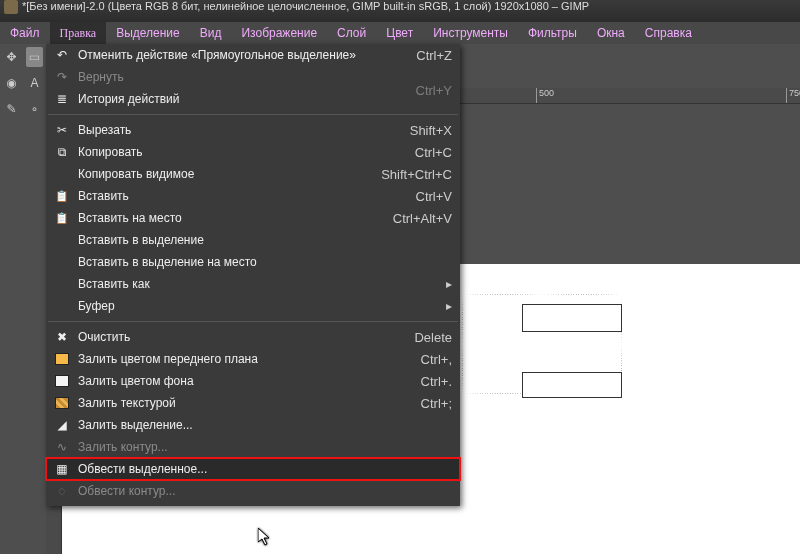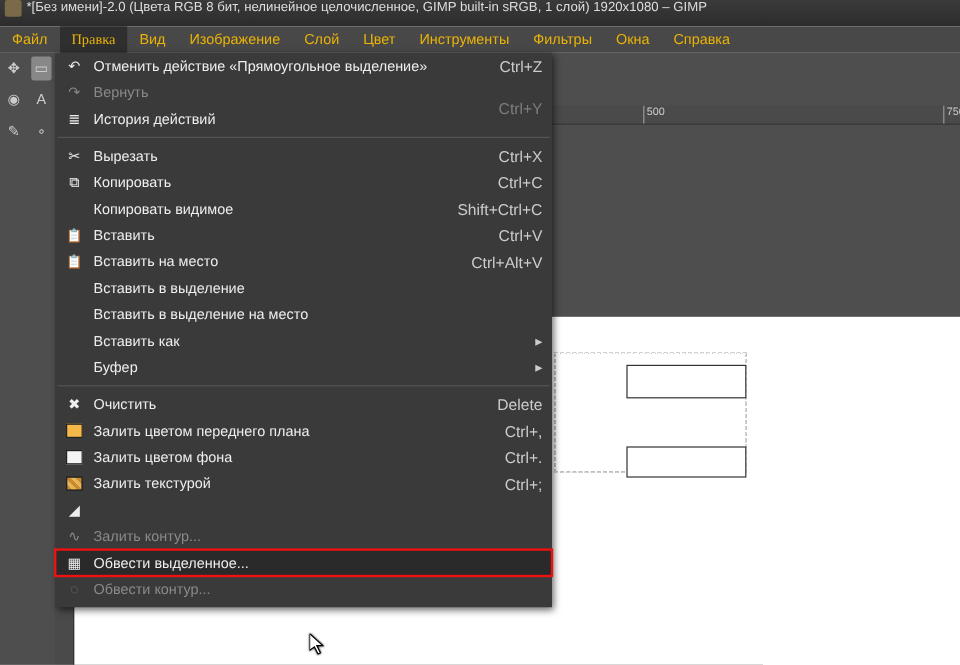--- a/index.html
+++ b/index.html
@@ -1,20 +1,20 @@
 <!DOCTYPE html>
 <html><head>
 <meta charset="utf-8">
 <style>
   * { margin: 0; padding: 0; box-sizing: border-box; }
   body { font-family: "Segoe UI", Tahoma, sans-serif; font-size: 12px; background: #fff; width: 800px; height: 554px; overflow: hidden; position: relative; }
   .titlebar { background: linear-gradient(#3a3a3a,#2c2c2c); color: #ddd; height: 22px; display: flex; align-items: flex-start; padding: 0 4px; font-size: 11px; }
   .titlebar .appicon { width: 14px; height: 14px; background: #7a6a4a; border-radius: 2px; margin-right: 4px; flex: none; }
   .titlebar .title { white-space: nowrap; overflow: hidden; text-overflow: ellipsis; }
-  .menubar { background: #484848; color: #eab308; height: 22px; display: flex; align-items: stretch; font-size: 12px; }
+  .menubar { background: #484848; color: #f0abfc; height: 22px; display: flex; align-items: stretch; font-size: 12px; }
   .menubar .mitem { padding: 0 10px; display: flex; align-items: center; cursor: pointer; }
   .menubar .mitem.open { background: #2f2f2f; font-family: Liberation Serif, serif; }
   .workspace { position: relative; height: calc(554px - 44px); background: #4e4e4e; }
   .toolbox { position: absolute; left: 0; top: 0; width: 46px; height: 100%; background: #4e4e4e; }
   .toolbox .tool { width: 20px; height: 20px; margin: 3px; display: inline-flex; align-items: center; justify-content: center; color: #ccc; }
   .toolbox .row { display: flex; }
   .toolbox .tool.sel { background: #888; border-radius: 2px; }
   .ruler-h { position: absolute; left: 46px; right: 0; top: 44px; height: 16px; background: #4a4a4a; border-bottom: 1px solid #333; color: #ccc; font-size: 9px; overflow: hidden; }
   .ruler-h .tick { position: absolute; top: 0; height: 16px; border-left: 1px solid #999; padding-left: 2px; }
   .ruler-v { position: absolute; left: 46px; top: 60px; width: 16px; bottom: 0; background: #4a4a4a; border-right: 1px solid #333; }
@@ -45,20 +45,21 @@
 <body>
 
 <div class="titlebar">
   <div class="appicon"></div>
   <div class="title">*[Без имени]-2.0 (Цвета RGB 8 бит, нелинейное целочисленное, GIMP built-in sRGB, 1 слой) 1920x1080 – GIMP</div>
 </div>
 
 <div class="menubar" id="menubar">
     <div class="mitem">Файл</div>
     <div class="mitem open">Правка</div>
+    <div class="mitem">Выделение</div>
     <div class="mitem">Вид</div>
     <div class="mitem">Изображение</div>
     <div class="mitem">Слой</div>
     <div class="mitem">Цвет</div>
     <div class="mitem">Инструменты</div>
     <div class="mitem">Фильтры</div>
     <div class="mitem">Окна</div>
     <div class="mitem">Справка</div>
   </div>
 
@@ -106,21 +107,21 @@
       <span class="shortcut">Ctrl+Y</span>
     </div>
     <div class="ditem">
       <span class="icon">≣</span>
       <span class="label">История действий</span>
     </div>
     <div class="sep"></div>
     <div class="ditem">
       <span class="icon">✂</span>
       <span class="label">Вырезать</span>
-      <span class="shortcut">Ctrl+X</span>
+      <span class="shortcut">Shift+X</span>
     </div>
     <div class="ditem">
       <span class="icon">⧉</span>
       <span class="label">Копировать</span>
       <span class="shortcut">Ctrl+C</span>
     </div>
     <div class="ditem">
       <span class="icon"></span>
       <span class="label">Копировать видимое</span>
       <span class="shortcut">Shift+Ctrl+C</span>
@@ -175,20 +176,21 @@
     </div>
     <div class="ditem">
       <span class="icon">
         <span class="sw tex"></span>
       </span>
       <span class="label">Залить текстурой</span>
       <span class="shortcut">Ctrl+;</span>
     </div>
     <div class="ditem">
       <span class="icon">◢</span>
+      <span class="label">Залить выделение...</span>
     </div>
     <div class="ditem disabled">
       <span class="icon">∿</span>
       <span class="label">Залить контур...</span>
     </div>
     <div class="ditem highlight">
       <span class="icon">▦</span>
       <span class="label">Обвести выделенное...</span>
     </div>
     <div class="ditem disabled">

